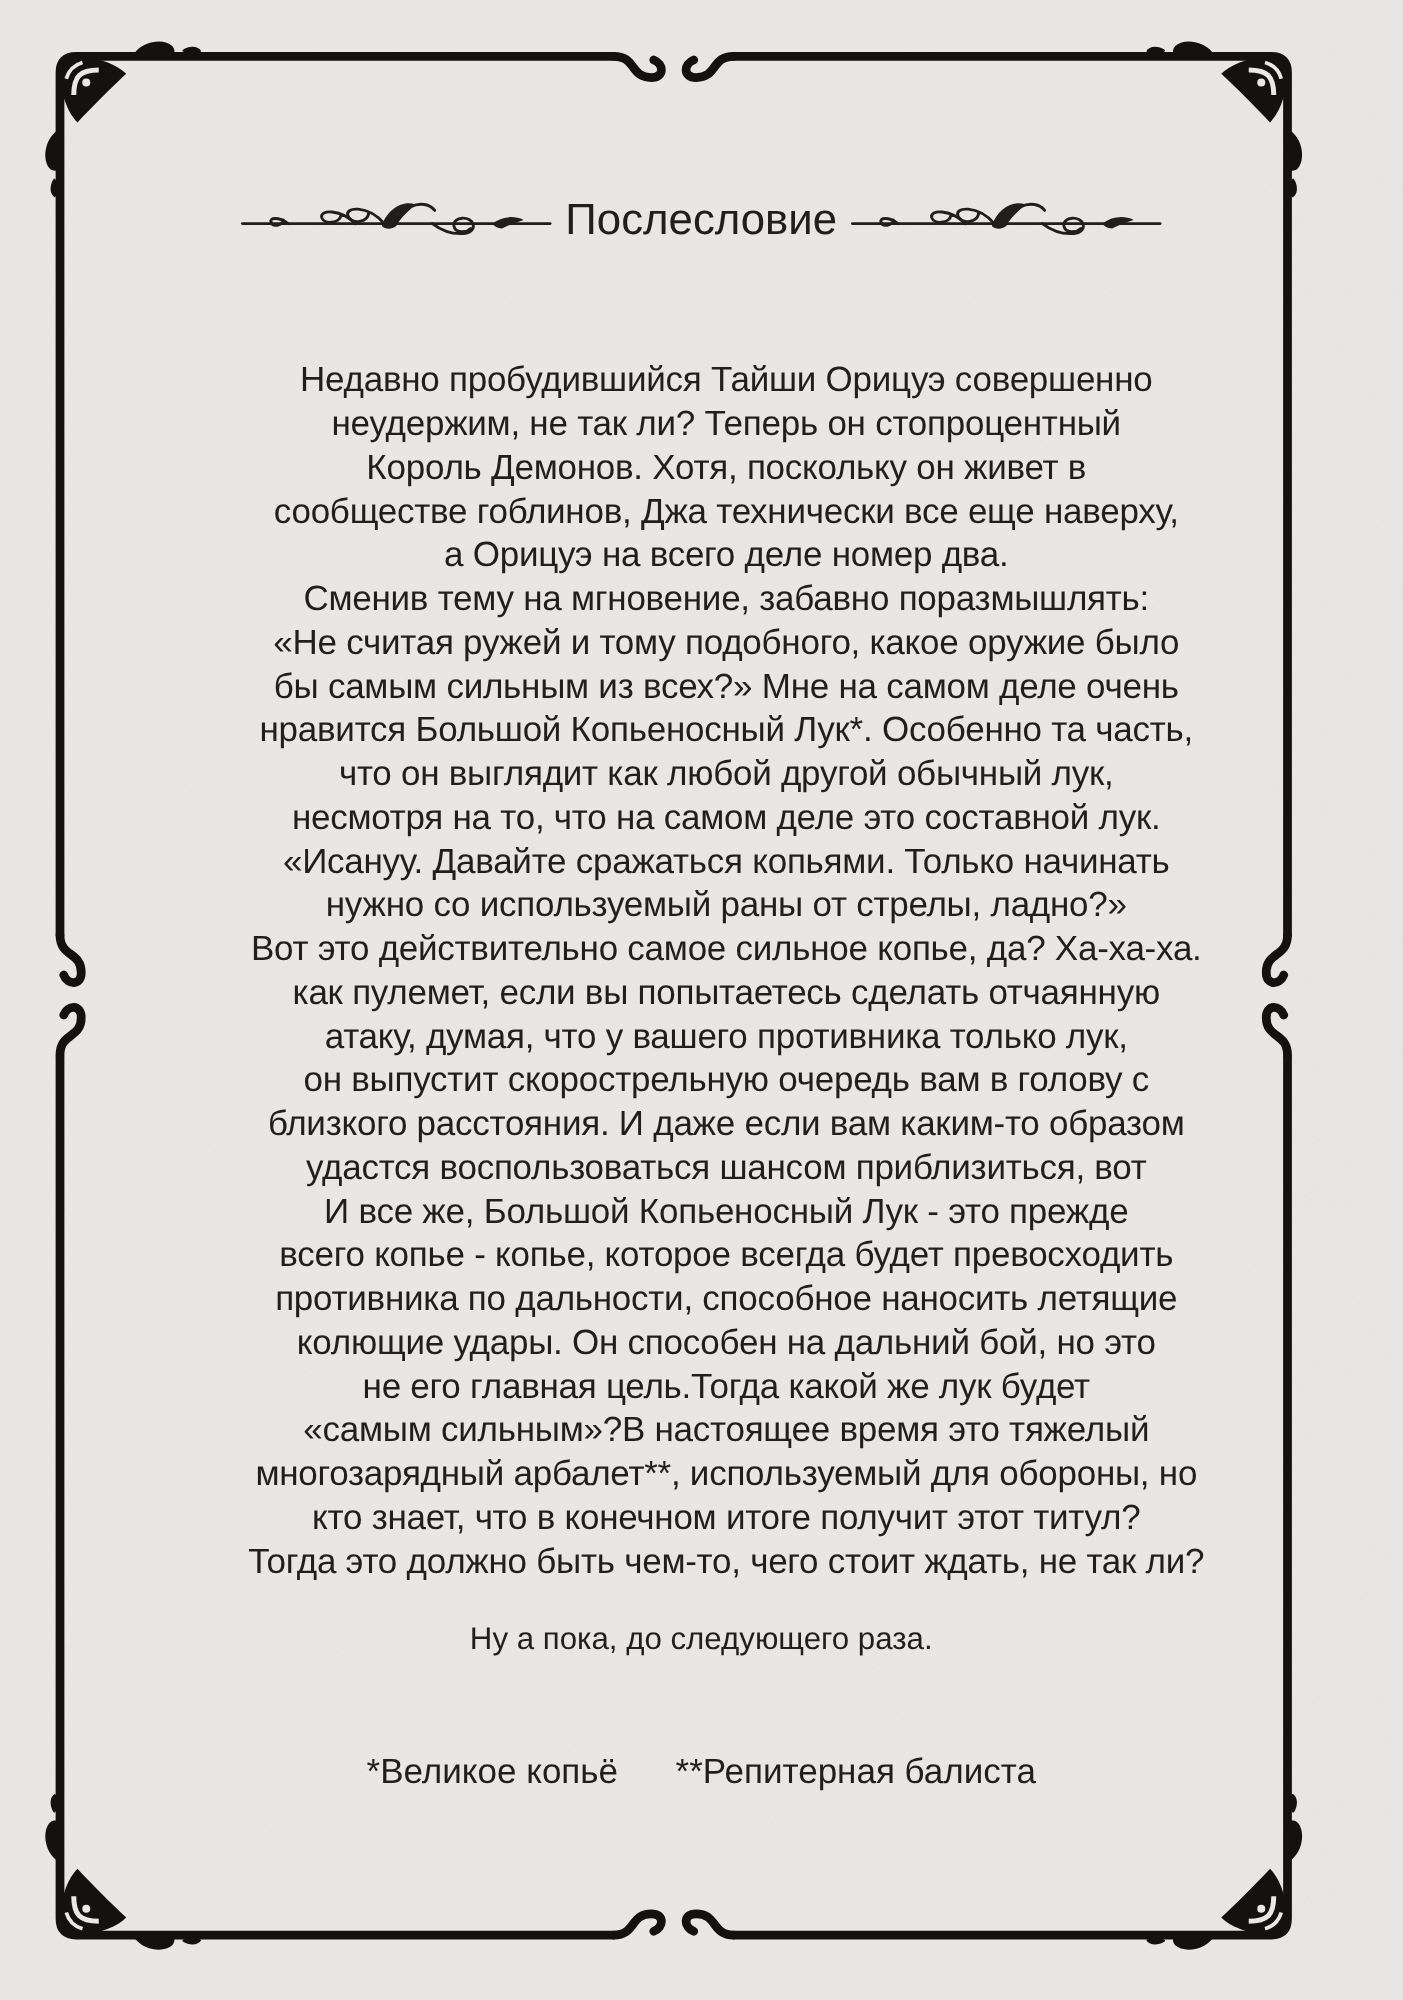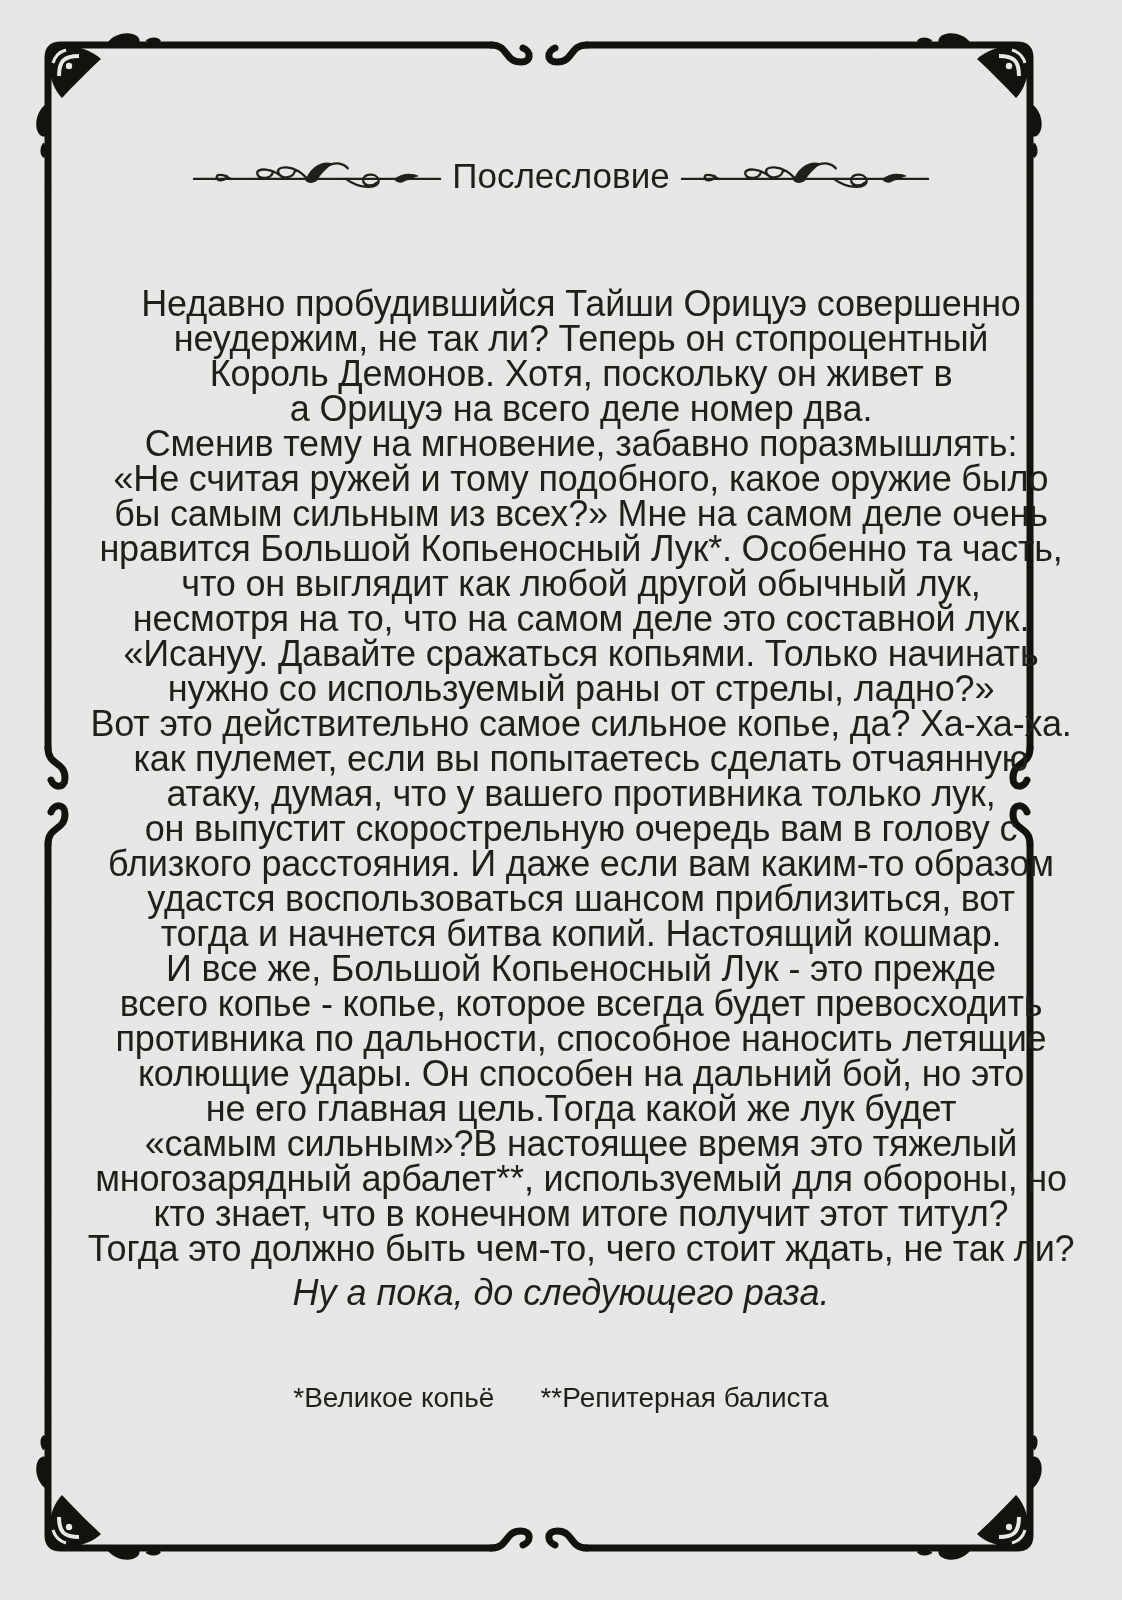--- a/index.html
+++ b/index.html
@@ -24,23 +24,23 @@
   .wavepath{fill:none;stroke:var(--frame);stroke-width:7;stroke-linecap:round;}
   .inkfill{fill:var(--frame);}
   .paperknock{fill:none;stroke:var(--paper);}
   .paperfill{fill:var(--paper);}
   .content{position:absolute;inset:0;text-align:center;}
   .title-row{display:flex;align-items:center;justify-content:center;gap:10px;padding-top:154px;}
   .flourish{width:250px;height:34px;flex:0 0 auto;}
   .fl-line{fill:none;stroke:var(--ink);stroke-width:2.4;stroke-linecap:round;}
   .fl-fill{fill:var(--ink);}
   .title{font-size:35px;line-height:44px;letter-spacing:0;}
-  .body{margin-top:88px;font-size:36px;line-height:35px;letter-spacing:-0.2px;margin-left:40px;}
+  .body{margin-top:88px;font-size:28px;line-height:35px;letter-spacing:-0.2px;margin-left:40px;}
   .bline{white-space:nowrap;}
-  .closing{margin-top:9px;font-size:36px;line-height:35px;font-style:italic;}
+  .closing{margin-top:28px;font-size:25px;line-height:35px;}
   .footnotes{margin-top:70px;display:flex;justify-content:center;gap:46px;font-size:28px;line-height:35px;}
 </style>
 </head>
 <body>
 
 <div class="page">
 
   <svg class="texture">
     <filter id="grain">
       <feTurbulence type="fractalNoise" baseFrequency="0.7" numOctaves="2" stitchTiles="stitch"></feTurbulence>
@@ -104,36 +104,36 @@
         <path class="fl-line" d="M 142,6 C 150,2 158,4 162,9"></path>
         <path class="fl-line" d="M 160,20 C 176,32 196,30 194,21 C 192,13 177,14 178,22 C 179,28 188,28 192,24"></path>
         <path class="fl-fill" d="M 210,20 C 218,14 228,13 236,17 C 230,19 224,21 218,24 C 214,24 211,22 210,20 Z"></path>
       </svg>
     </div>
 
     <div class="body">
         <div class="bline">Недавно пробудившийся Тайши Орицуэ совершенно</div>
         <div class="bline">неудержим, не так ли? Теперь он стопроцентный</div>
         <div class="bline">Король Демонов. Хотя, поскольку он живет в</div>
+        <div class="bline">сообществе гоблинов, Джа технически все еще наверху,</div>
         <div class="bline">а Орицуэ на всего деле номер два.</div>
         <div class="bline">Сменив тему на мгновение, забавно поразмышлять:</div>
         <div class="bline">«Не считая ружей и тому подобного, какое оружие было</div>
         <div class="bline">бы самым сильным из всех?» Мне на самом деле очень</div>
         <div class="bline">нравится Большой Копьеносный Лук*. Особенно та часть,</div>
         <div class="bline">что он выглядит как любой другой обычный лук,</div>
         <div class="bline">несмотря на то, что на самом деле это составной лук.</div>
         <div class="bline">«Исануу. Давайте сражаться копьями. Только начинать</div>
         <div class="bline">нужно со используемый раны от стрелы, ладно?»</div>
         <div class="bline">Вот это действительно самое сильное копье, да? Ха-ха-ха.</div>
         <div class="bline">как пулемет, если вы попытаетесь сделать отчаянную</div>
         <div class="bline">атаку, думая, что у вашего противника только лук,</div>
         <div class="bline">он выпустит скорострельную очередь вам в голову с</div>
         <div class="bline">близкого расстояния. И даже если вам каким-то образом</div>
         <div class="bline">удастся воспользоваться шансом приблизиться, вот</div>
-        <div class="bline">тогда и начнется битва копий. Настоящий кошмар.</div>
         <div class="bline">И все же, Большой Копьеносный Лук - это прежде</div>
         <div class="bline">всего копье - копье, которое всегда будет превосходить</div>
         <div class="bline">противника по дальности, способное наносить летящие</div>
         <div class="bline">колющие удары. Он способен на дальний бой, но это</div>
         <div class="bline">не его главная цель.Тогда какой же лук будет</div>
         <div class="bline">«самым сильным»?В настоящее время это тяжелый</div>
         <div class="bline">многозарядный арбалет**, используемый для обороны, но</div>
         <div class="bline">кто знает, что в конечном итоге получит этот титул?</div>
         <div class="bline">Тогда это должно быть чем-то, чего стоит ждать, не так ли?</div>
       </div>

